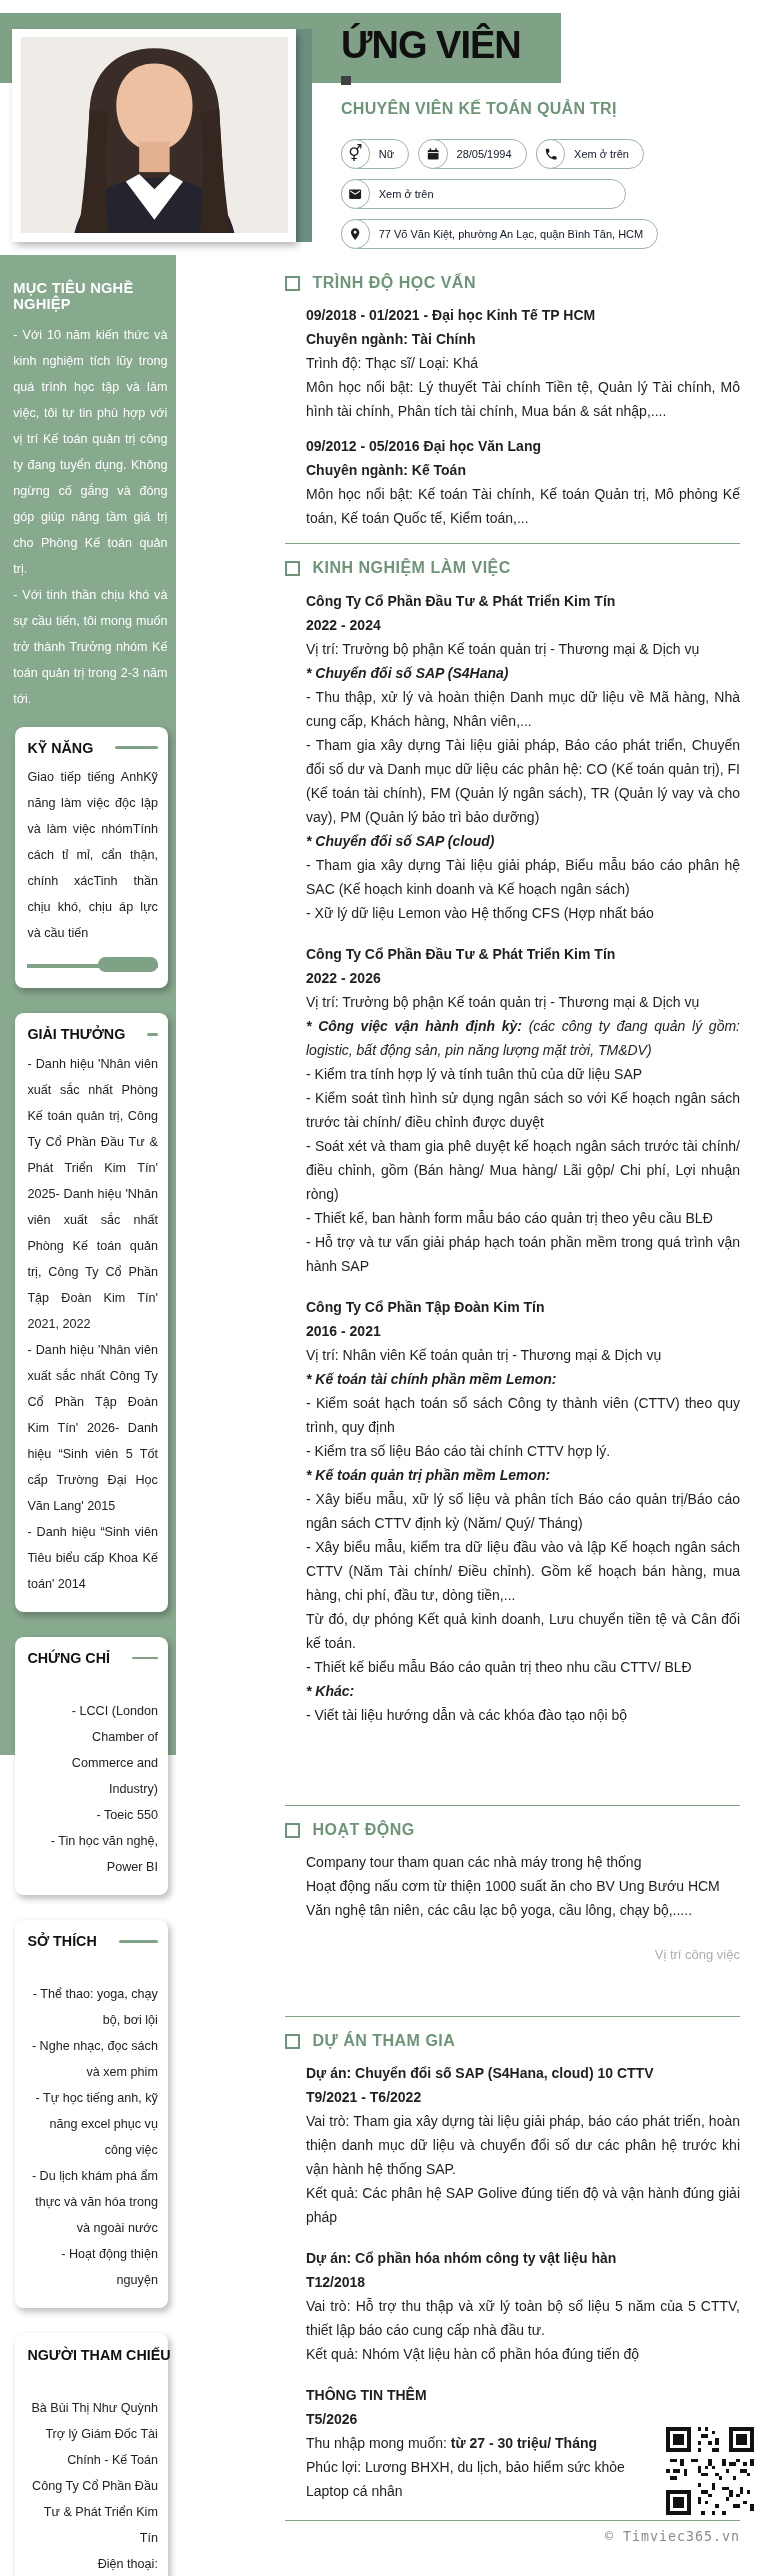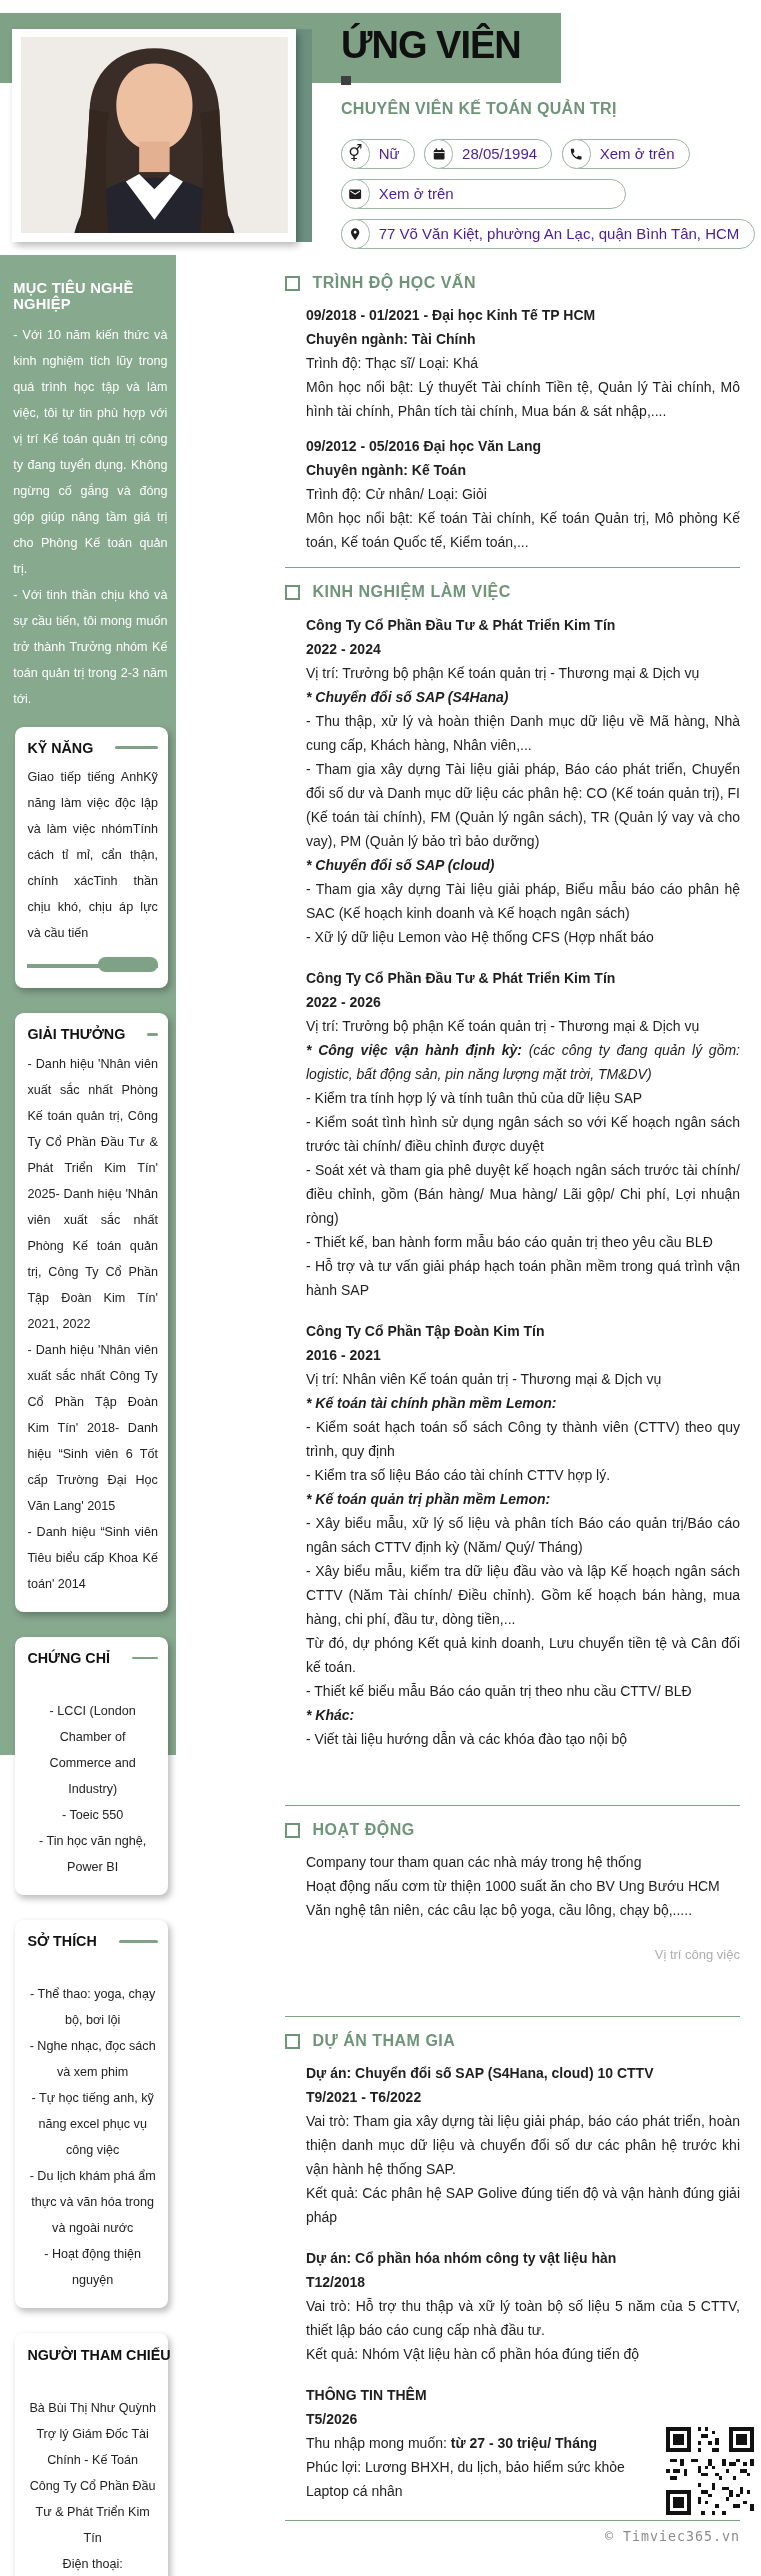--- a/index.html
+++ b/index.html
@@ -31,37 +31,37 @@
     display:inline-flex; align-items:center; gap:8.6px; height:29.5px;
     border:1.4px solid #9cb6a3; border-radius:951px; padding-right:14.3px; background:#fff;
   }
   .pill-icon {
     width:29.5px; height:29.5px; border-radius:50%; border:1.4px solid #9cb6a3;
     margin:-1.4px 0 -1.4px -1.4px; background:#fff; flex:0 0 auto;
     display:flex; align-items:center; justify-content:center;
     font-family:"DejaVu Sans", sans-serif; font-size:16px; color:#1d1d1d; line-height:1;
   }
   .pill-icon svg { width:14.3px; height:14.3px; fill:#1d1d1d; }
-  .pill-text { font-size:15px; color:#4c1d95; white-space:nowrap; }
+  .pill-text { font-size:11px; color:#0f172a; white-space:nowrap; }
   .pill-email { width:285px; }
 
   
   .sidebar { position:absolute; left:0; top:255px; width:176px; height:1500px; background:#87a98e; padding-top:25px; z-index:1; }
   .side-title { margin:0 9.5px 9.5px 13.3px; font-size:14.7px; font-weight:700; color:#fff; letter-spacing:0.2px; }
   .side-text { margin:0 8.6px 15px 13.3px; color:#fff; font-size:12.6px; line-height:26px; text-align:justify; }
   .side-card {
     background:#fff; border-radius:8.6px; margin:5.7px 7.6px 25px 15px;
     padding:13.3px 10.5px 15px 12.4px; box-shadow:2.9px 3.8px 6.7px rgba(0,0,0,.25);
   }
   .card-title-row { display:flex; align-items:center; gap:22px; }
   .card-title { font-size:14.3px; font-weight:700; color:#111; white-space:nowrap; }
   .card-rule { flex:1; height:2.9px; background:#7fa287; border-radius:1.9px; }
   .card-text { margin-top:8.6px; font-size:12.6px; line-height:26px; color:#222; text-align:justify; }
   .card-text p { margin:0; }
-  .card-text.plain { text-align:center;margin-top:32px; }
+  .card-text.plain { text-align:right;margin-top:32px; }
   .skill-bar { position:relative; height:15px; margin-top:11.4px; }
   .skill-bar .bar-line  { position:absolute; left:0; right:0; bottom:4.8px; height:3.8px; background:#7fa287; }
   .skill-bar .bar-thumb { position:absolute; right:0; bottom:1px; width:46%; height:14.3px; background:#7fa287; border-radius:7.6px; }
 
   
   .main { position:absolute; left:285px; top:274px; width:455px; }
   .block-abs { position:absolute; left:285px; width:455px; }
   .sec-head { display:flex; align-items:center; gap:12.4px; margin-bottom:11.4px; }
   .sec-sq { width:15px; height:15px; border:2.4px solid #6f9579; flex:0 0 auto; }
   .sec-title { font-size:16px; font-weight:700; color:#6f9579; letter-spacing:0.5px; }
@@ -187,21 +187,21 @@
       </div>
     </div>
 
     <div class="side-card">
       <div class="card-title-row">
         <span class="card-title">GIẢI THƯỞNG</span>
         <span class="card-rule"></span>
       </div>
       <div class="card-text">
         <p>- Danh hiệu 'Nhân viên xuất sắc nhất Phòng Kế toán quản trị, Công Ty Cổ Phần Đầu Tư &amp; Phát Triển Kim Tín' 2025- Danh hiệu 'Nhân viên xuất sắc nhất Phòng Kế toán quản trị, Công Ty Cổ Phần Tập Đoàn Kim Tín' 2021, 2022</p>
-        <p>- Danh hiệu 'Nhân viên xuất sắc nhất Công Ty Cổ Phần Tập Đoàn Kim Tín' 2018- Danh hiệu “Sinh viên 6 Tốt cấp Trường Đại Học Văn Lang' 2015</p>
+        <p>- Danh hiệu 'Nhân viên xuất sắc nhất Công Ty Cổ Phần Tập Đoàn Kim Tín' 2026- Danh hiệu “Sinh viên 5 Tốt cấp Trường Đại Học Văn Lang' 2015</p>
         <p>- Danh hiệu “Sinh viên Tiêu biểu cấp Khoa Kế toán' 2014</p>
       </div>
     </div>
 
     <div class="side-card">
       <div class="card-title-row">
         <span class="card-title">CHỨNG CHỈ</span>
         <span class="card-rule"></span>
       </div>
       <div class="card-text plain">
@@ -249,21 +249,20 @@
       <div class="body">
         <div class="edu-entry">
           <p class="b">09/2018 - 01/2021 - Đại học Kinh Tế TP HCM</p>
           <p class="b">Chuyên ngành: Tài Chính</p>
           <p>Trình độ: Thạc sĩ/ Loại: Khá</p>
           <p>Môn học nổi bật: Lý thuyết Tài chính Tiền tệ, Quản lý Tài chính, Mô hình tài chính, Phân tích tài chính, Mua bán &amp; sát nhập,....</p>
         </div>
         <div class="edu-entry">
           <p class="b">09/2012 - 05/2016 Đại học Văn Lang</p>
           <p class="b">Chuyên ngành: Kế Toán</p>
-          <p>Trình độ: Cử nhân/ Loại: Giỏi</p>
           <p>Môn học nổi bật: Kế toán Tài chính, Kế toán Quản trị, Mô phỏng Kế toán, Kế toán Quốc tế, Kiểm toán,...</p>
         </div>
       </div>
     </div>
 
     <hr class="green">
 
     <div>
       <div class="sec-head">
         <span class="sec-sq"></span>

